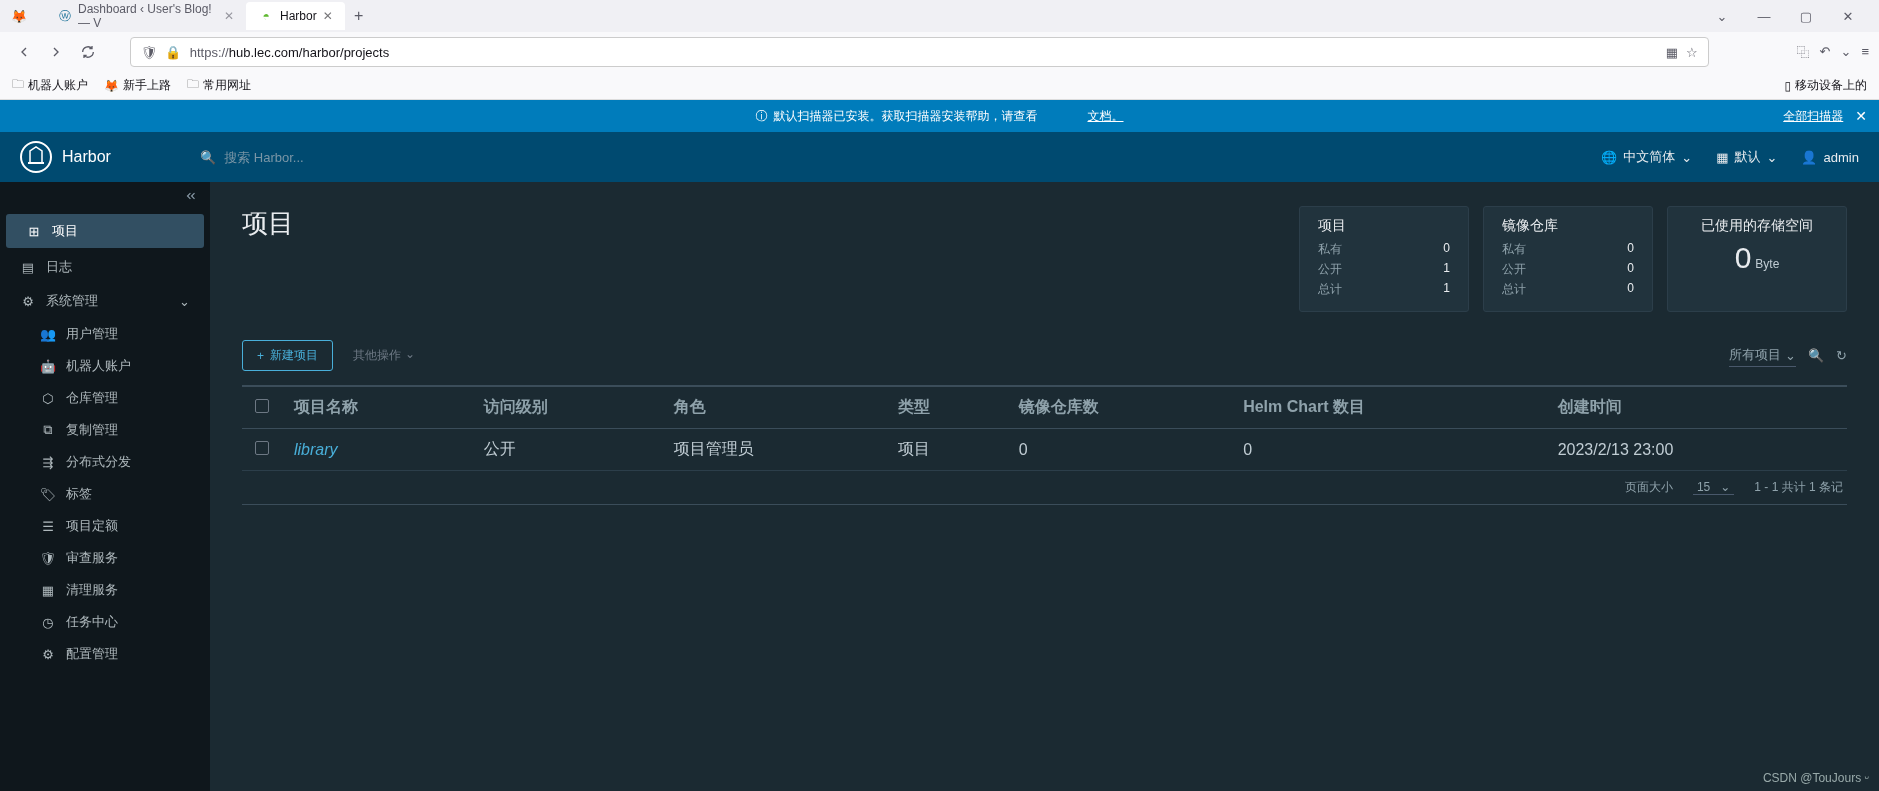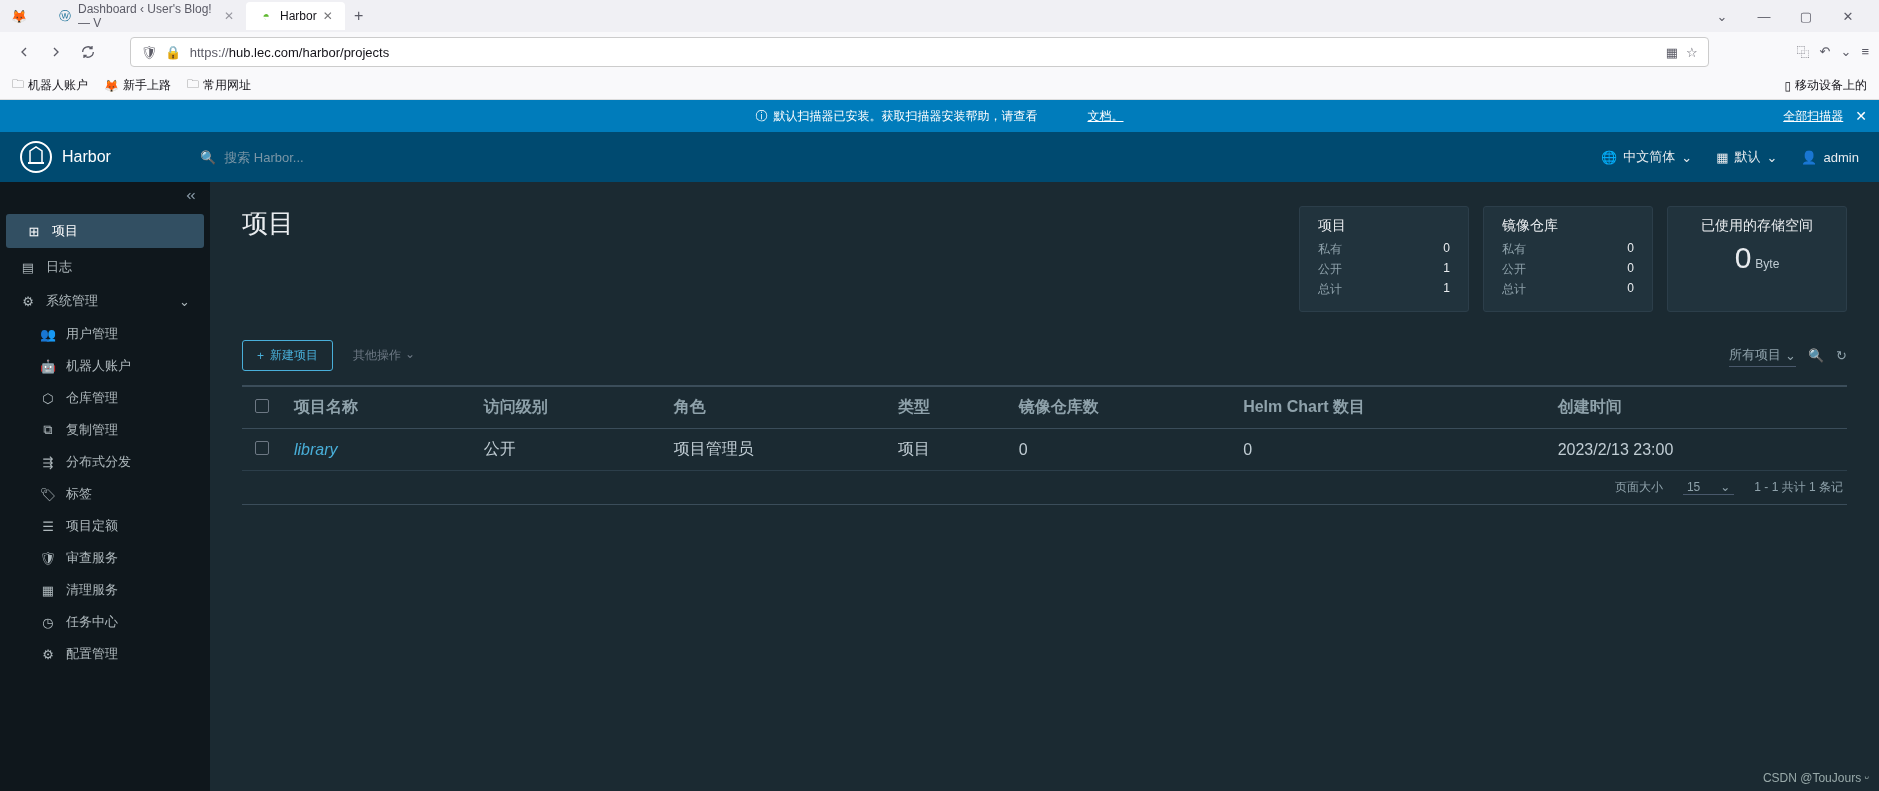--- a/index.html
+++ b/index.html
@@ -78,21 +78,21 @@
     .tb-icon { cursor:pointer; color:#8fa2ab; }
     
     table { width:100%; border-collapse:collapse; font-size:16px; }
     thead th { text-align:left; font-weight:700; color:#8fa2ab; padding:10px 12px; border-top:2px solid #3b4d5a; border-bottom:1px solid #3b4d5a; }
     tbody td { padding:10px 12px; border-bottom:1px solid #2c3e4a; color:#c1cdd4; }
     tbody td.link { color:#49afd9; cursor:pointer;font-style:italic; }
     .chk { width:14px; height:14px; border:1px solid #6d7884; border-radius:2px; display:inline-block; cursor:pointer; }
     th.chk-col, td.chk-col { width:40px; text-align:center; }
     
     .table-footer { display:flex; justify-content:flex-end; align-items:center; gap:20px; padding:8px 4px; font-size:12px; color:#8fa2ab; border-bottom:1px solid #3b4d5a; }
-    .page-size-sel { display:flex; align-items:center; gap:20px; border-bottom:1px solid #49586b; padding:0 4px; cursor:pointer; }
+    .page-size-sel { display:flex; align-items:center; gap:10px; border-bottom:1px solid #49586b; padding:0 4px; cursor:pointer; }
     
     .watermark { position:fixed; bottom:6px; right:10px; color:#9aa; font-size:12px; }
   </style>
 </head>
 <body>
 
 <div class="browser-chrome">
   <div class="tab-bar">
     <div style="width:6px"></div>
     <div style="width:18px;height:18px;display:flex;align-items:center;justify-content:center">

